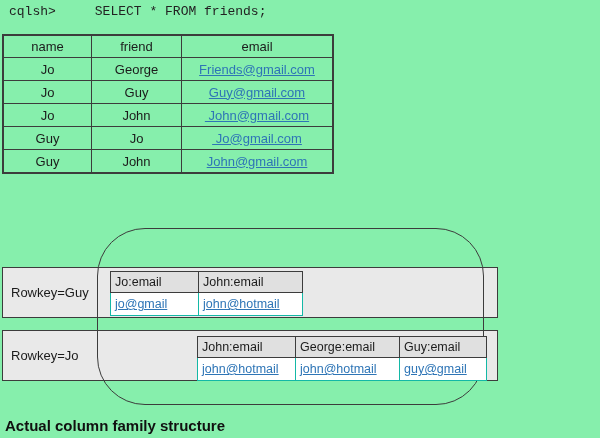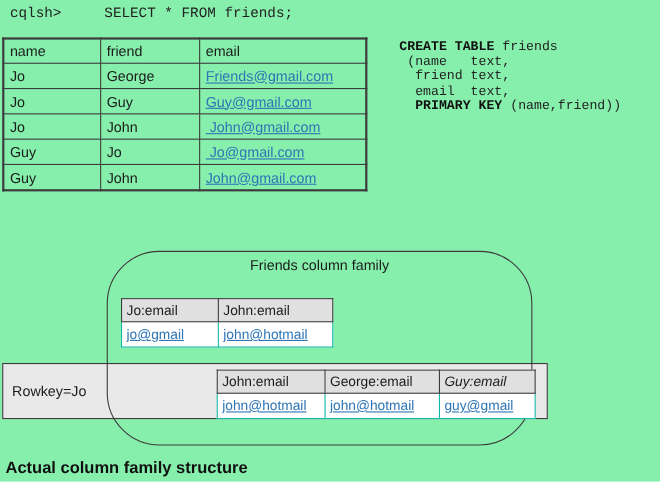--- a/index.html
+++ b/index.html
@@ -13,21 +13,21 @@
   .code-line{position:absolute; left:9px; top:4px; font-size:13px; white-space:pre; color:#222;}
 
   
   .cql-table{
     position:absolute; left:2px; top:34px;
     border-collapse:collapse; border:2px solid #3c3c3c;
     font-size:13px; table-layout:fixed;
   }
   .cql-table th,.cql-table td{
     border:1px solid #3c3c3c; padding:0 5px; height:21px;
-    font-weight:normal; text-align:left; white-space:pre; overflow:hidden;
+    font-weight:normal; text-align:center; white-space:pre; overflow:hidden;
   }
   .cql-table td{height:22px;}
   .col-name{width:77px;}
   .col-friend{width:79px;}
   .col-email{width:140px;}
   .cell-center{text-align:center;}
   .link{color:#2e75b6; text-decoration:underline; cursor:pointer;}
 
   
   .ddl{position:absolute; left:363px; top:36px; font-size:12px; line-height:13.5px; color:#222;}
@@ -71,21 +71,21 @@
     background:#e0e0e0; font-weight:normal; text-align:left;
     border:1px solid #3c3c3c; padding:0 4px; height:20px; white-space:pre; overflow:hidden;
   }
   .col-table td{
     background:#ffffff; border:1px solid #14b8a6; padding:0 4px; height:22px;
     white-space:pre; overflow:hidden;
   }
   .tbl-guy{left:110px; top:271px;}
   .tbl-jo{left:197px; top:336px;}
   .w88{width:79px;} .w104{width:95px;}
-  .w97{width:89px;} .w103{width:95px;} .w86{width:78px;font-style:italic;}
+  .w97{width:89px;} .w103{width:95px;} .w86{width:78px;}
 </style>
 </head>
 <body>
 
 <div class="page">
 
   <div class="code-line mono">cqlsh&gt;     SELECT * FROM friends;</div>
 
   <table class="cql-table">
     <thead>
@@ -117,35 +117,30 @@
         <td><span class="link"> Jo@gmail.com</span></td>
       </tr>
       <tr>
         <td class="cell-center">Guy</td>
         <td>John</td>
         <td><span class="link">John@gmail.com</span></td>
       </tr>
     </tbody>
   </table>
 
-  <div class="ddl mono">
-    <div class="ddl-line"><span class="kw">CREATE TABLE</span><span> friends</span></div>
-    <div class="ddl-line"><span> (name   text,</span></div>
-    <div class="ddl-line"><span>  friend text,</span></div>
-    <div class="ddl-line"><span>  email  text,</span></div>
-    <div class="ddl-line"><span>  </span><span class="kw">PRIMARY KEY</span><span> (name,friend))</span></div>
-  </div>
 
 
+  <div class="band band-guy">
+    <div class="rowkey-label">Rowkey=Guy</div>
+  </div>
   <div class="band band-jo">
     <div class="rowkey-label">Rowkey=Jo</div>
   </div>
 
   <div class="family-rect"></div>
-  <div class="family-title">Friends column family</div>
 
   <table class="col-table tbl-guy">
     <thead>
       <tr>
         <th class="w88">Jo:email</th>
         <th class="w104">John:email</th>
       </tr>
     </thead>
     <tbody>
       <tr>

